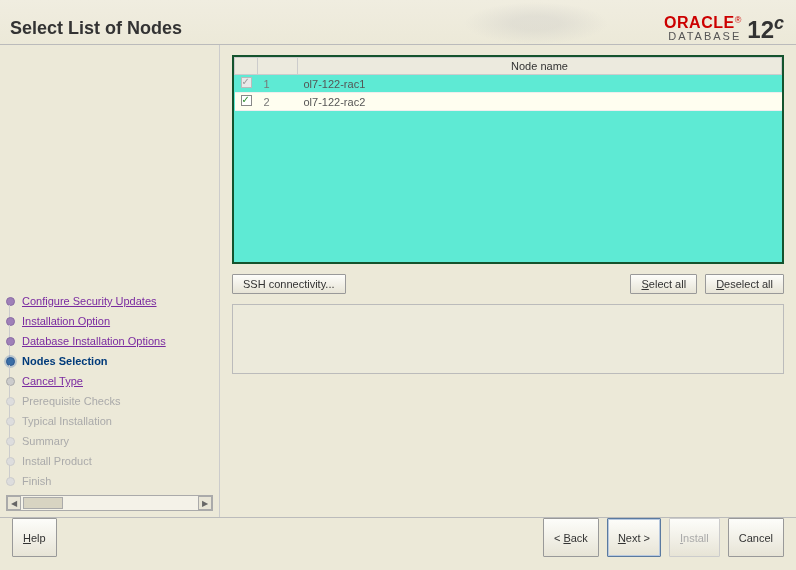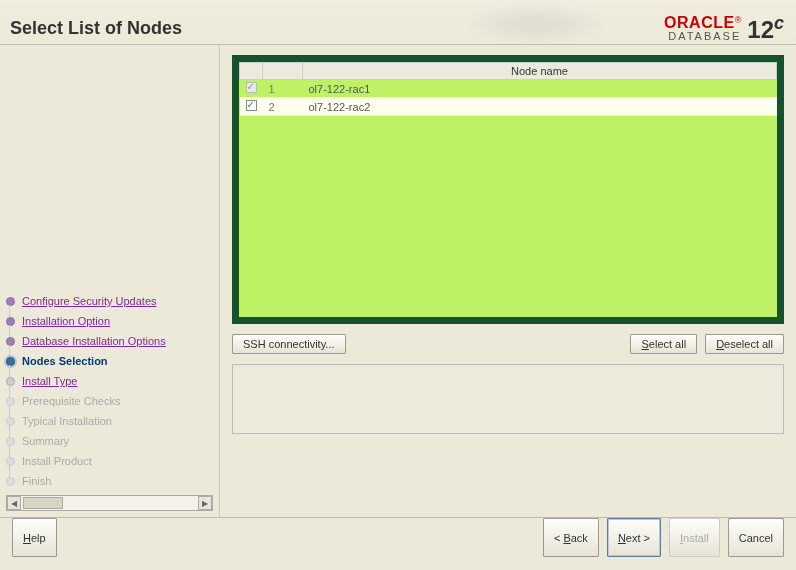--- a/index.html
+++ b/index.html
@@ -107,23 +107,23 @@
     display: flex;
     flex-direction: column;
   }
   .instruction {
     font-size: 11px;
     color: #444;
     line-height: 1.35;
     margin-bottom: 8px;
   }
   .table-wrap {
-    border: 7px solid #14532d;
-    background: #bef264;
-    height: 269px;
+    border: 2px solid #14532d;
+    background: #5eead4;
+    height: 209px;
     overflow: hidden;
   }
   table {
     width: 100%;
     border-collapse: collapse;
     font-size: 11px;
   }
   thead th {
     background: #eceade;
     border: 1px solid #ccc;
@@ -194,21 +194,21 @@
   </div>
 </div>
 
 <div class="body-area">
   <div class="sidebar">
     <ul class="steps">
         <li class="done"><a href="#">Configure Security Updates</a></li>
         <li class="done"><a href="#">Installation Option</a></li>
         <li class="done"><a href="#">Database Installation Options</a></li>
         <li class="current">Nodes Selection</li>
-        <li class="future-link"><a href="#">Install Type</a></li>
+        <li class="future-link"><a href="#">Cancel Type</a></li>
         <li class="future">Prerequisite Checks</li>
         <li class="future">Typical Installation</li>
         <li class="future">Summary</li>
         <li class="future">Install Product</li>
         <li class="future">Finish</li>
       </ul>
     <div class="sidebar-scroll">
       <span class="arrow">◀</span>
       <span class="thumb"></span>
       <span class="track"></span>

